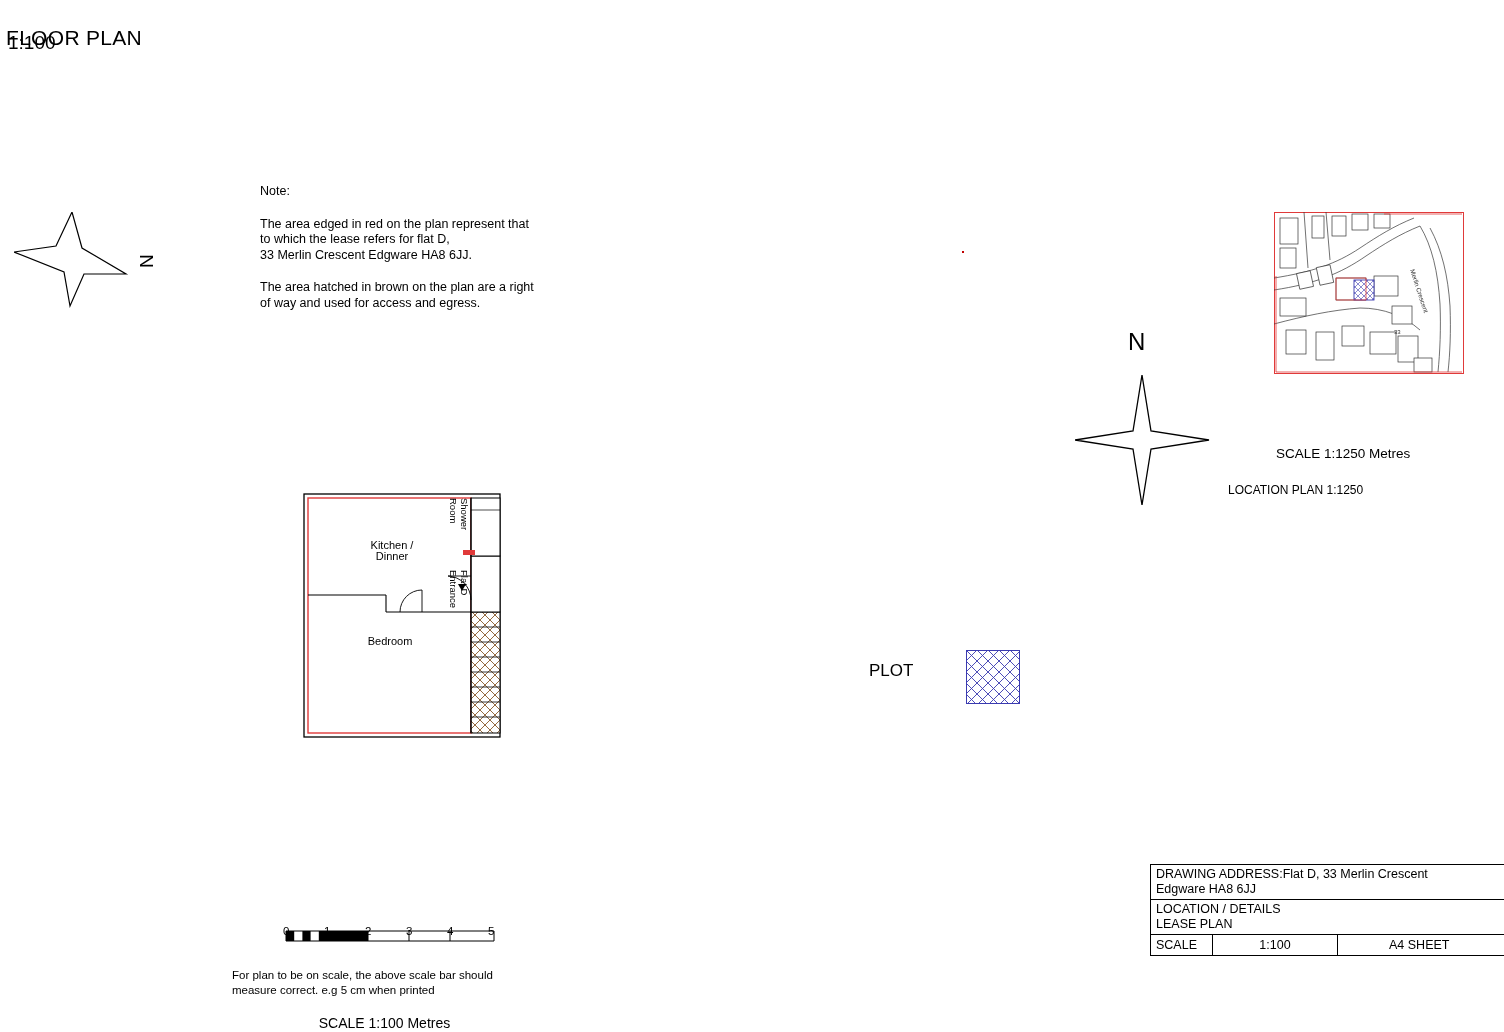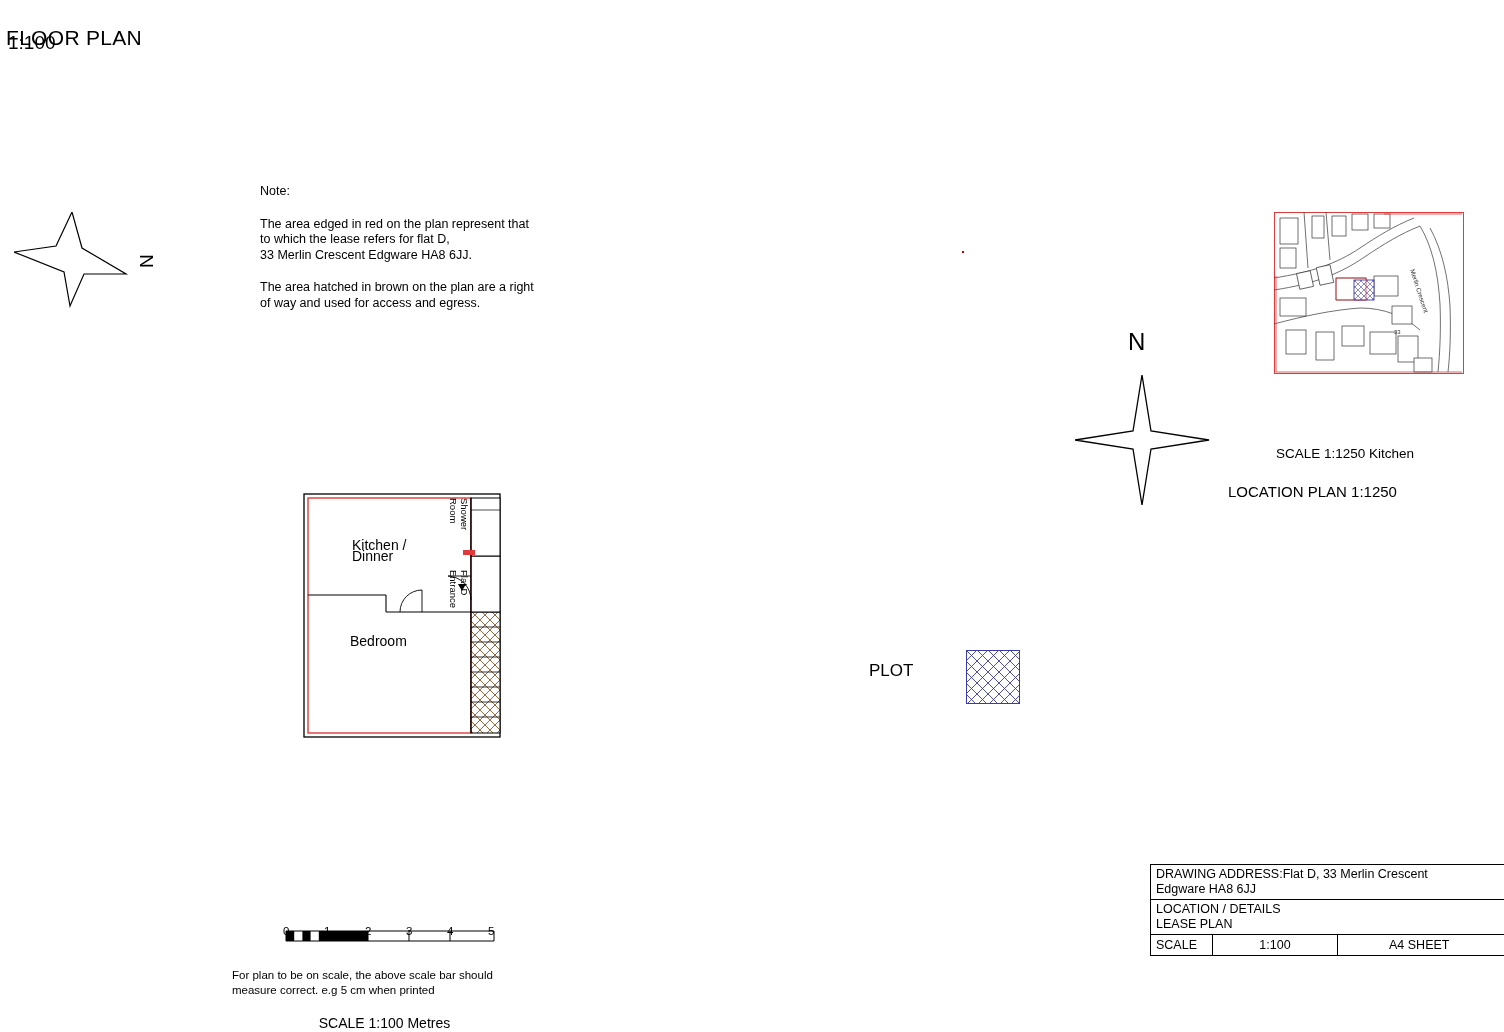--- a/index.html
+++ b/index.html
@@ -60,21 +60,22 @@
     width: 135px; height: 130px;
   }
   .north-right-letter {
     left: 1128px; top: 328px;
     font-size: 24px;
   }
 
   
   .floorplan-svg { left: 300px; top: 490px; }
   .fp-label {
-    font-size: 14px;
+    font-size: 11px;
+    text-align: center;
     line-height: 11px;
     color: #000;
   }
   .lbl-kitchen { left: 352px; top: 540px; width: 80px; }
   .lbl-bedroom { left: 350px; top: 636px; width: 80px; }
   .lbl-shower {
     left: 470px; top: 498px;
     width: 46px;
     font-size: 9.5px;
     line-height: 11px;
@@ -92,21 +93,21 @@
   }
 
   
   .locplan { left: 1274px; top: 212px; }
   .loc-scale-text {
     left: 1276px; top: 446px;
     font-size: 13.5px;
   }
   .loc-title {
     left: 1228px; top: 483px;
-    font-size: 15px;
+    font-size: 12px;
   }
 
   
   .plot-label {
     left: 869px; top: 661px;
     font-size: 17px;
   }
   .plot-swatch { left: 966px; top: 650px; }
 
   
@@ -309,21 +310,21 @@
       <path d="M2,64 L2,160"></path>
       <path d="M2,160 L188,160"></path>
       <path d="M110,2 L188,2"></path>
       <path d="M62,66 L92,66 L92,88 L62,88 Z"></path>
     </g>
 
     <text x="136" y="58" font-family="Liberation Sans, sans-serif" font-size="6.5" fill="#333333" transform="rotate(72 136 58)">Merlin Crescent</text>
     <text x="120" y="122" font-family="Liberation Sans, sans-serif" font-size="6" fill="#333333">33</text>
   </svg>
 
-  <div class="abs loc-scale-text">SCALE 1:1250 Kitchen</div>
+  <div class="abs loc-scale-text">SCALE 1:1250 Metres</div>
   <div class="abs loc-title">LOCATION PLAN 1:1250</div>
 
   <div class="abs plot-label">PLOT</div>
   <svg class="abs plot-swatch" width="54" height="54" viewBox="0 0 54 54">
     <defs>
       <pattern id="plotHatch" width="11" height="11" patternUnits="userSpaceOnUse">
         <rect width="11" height="11" fill="#ffffff"></rect>
         <path d="M0,0 L11,11 M11,0 L0,11" stroke="#3a3ab0" stroke-width="0.9"></path>
       </pattern>
     </defs>

